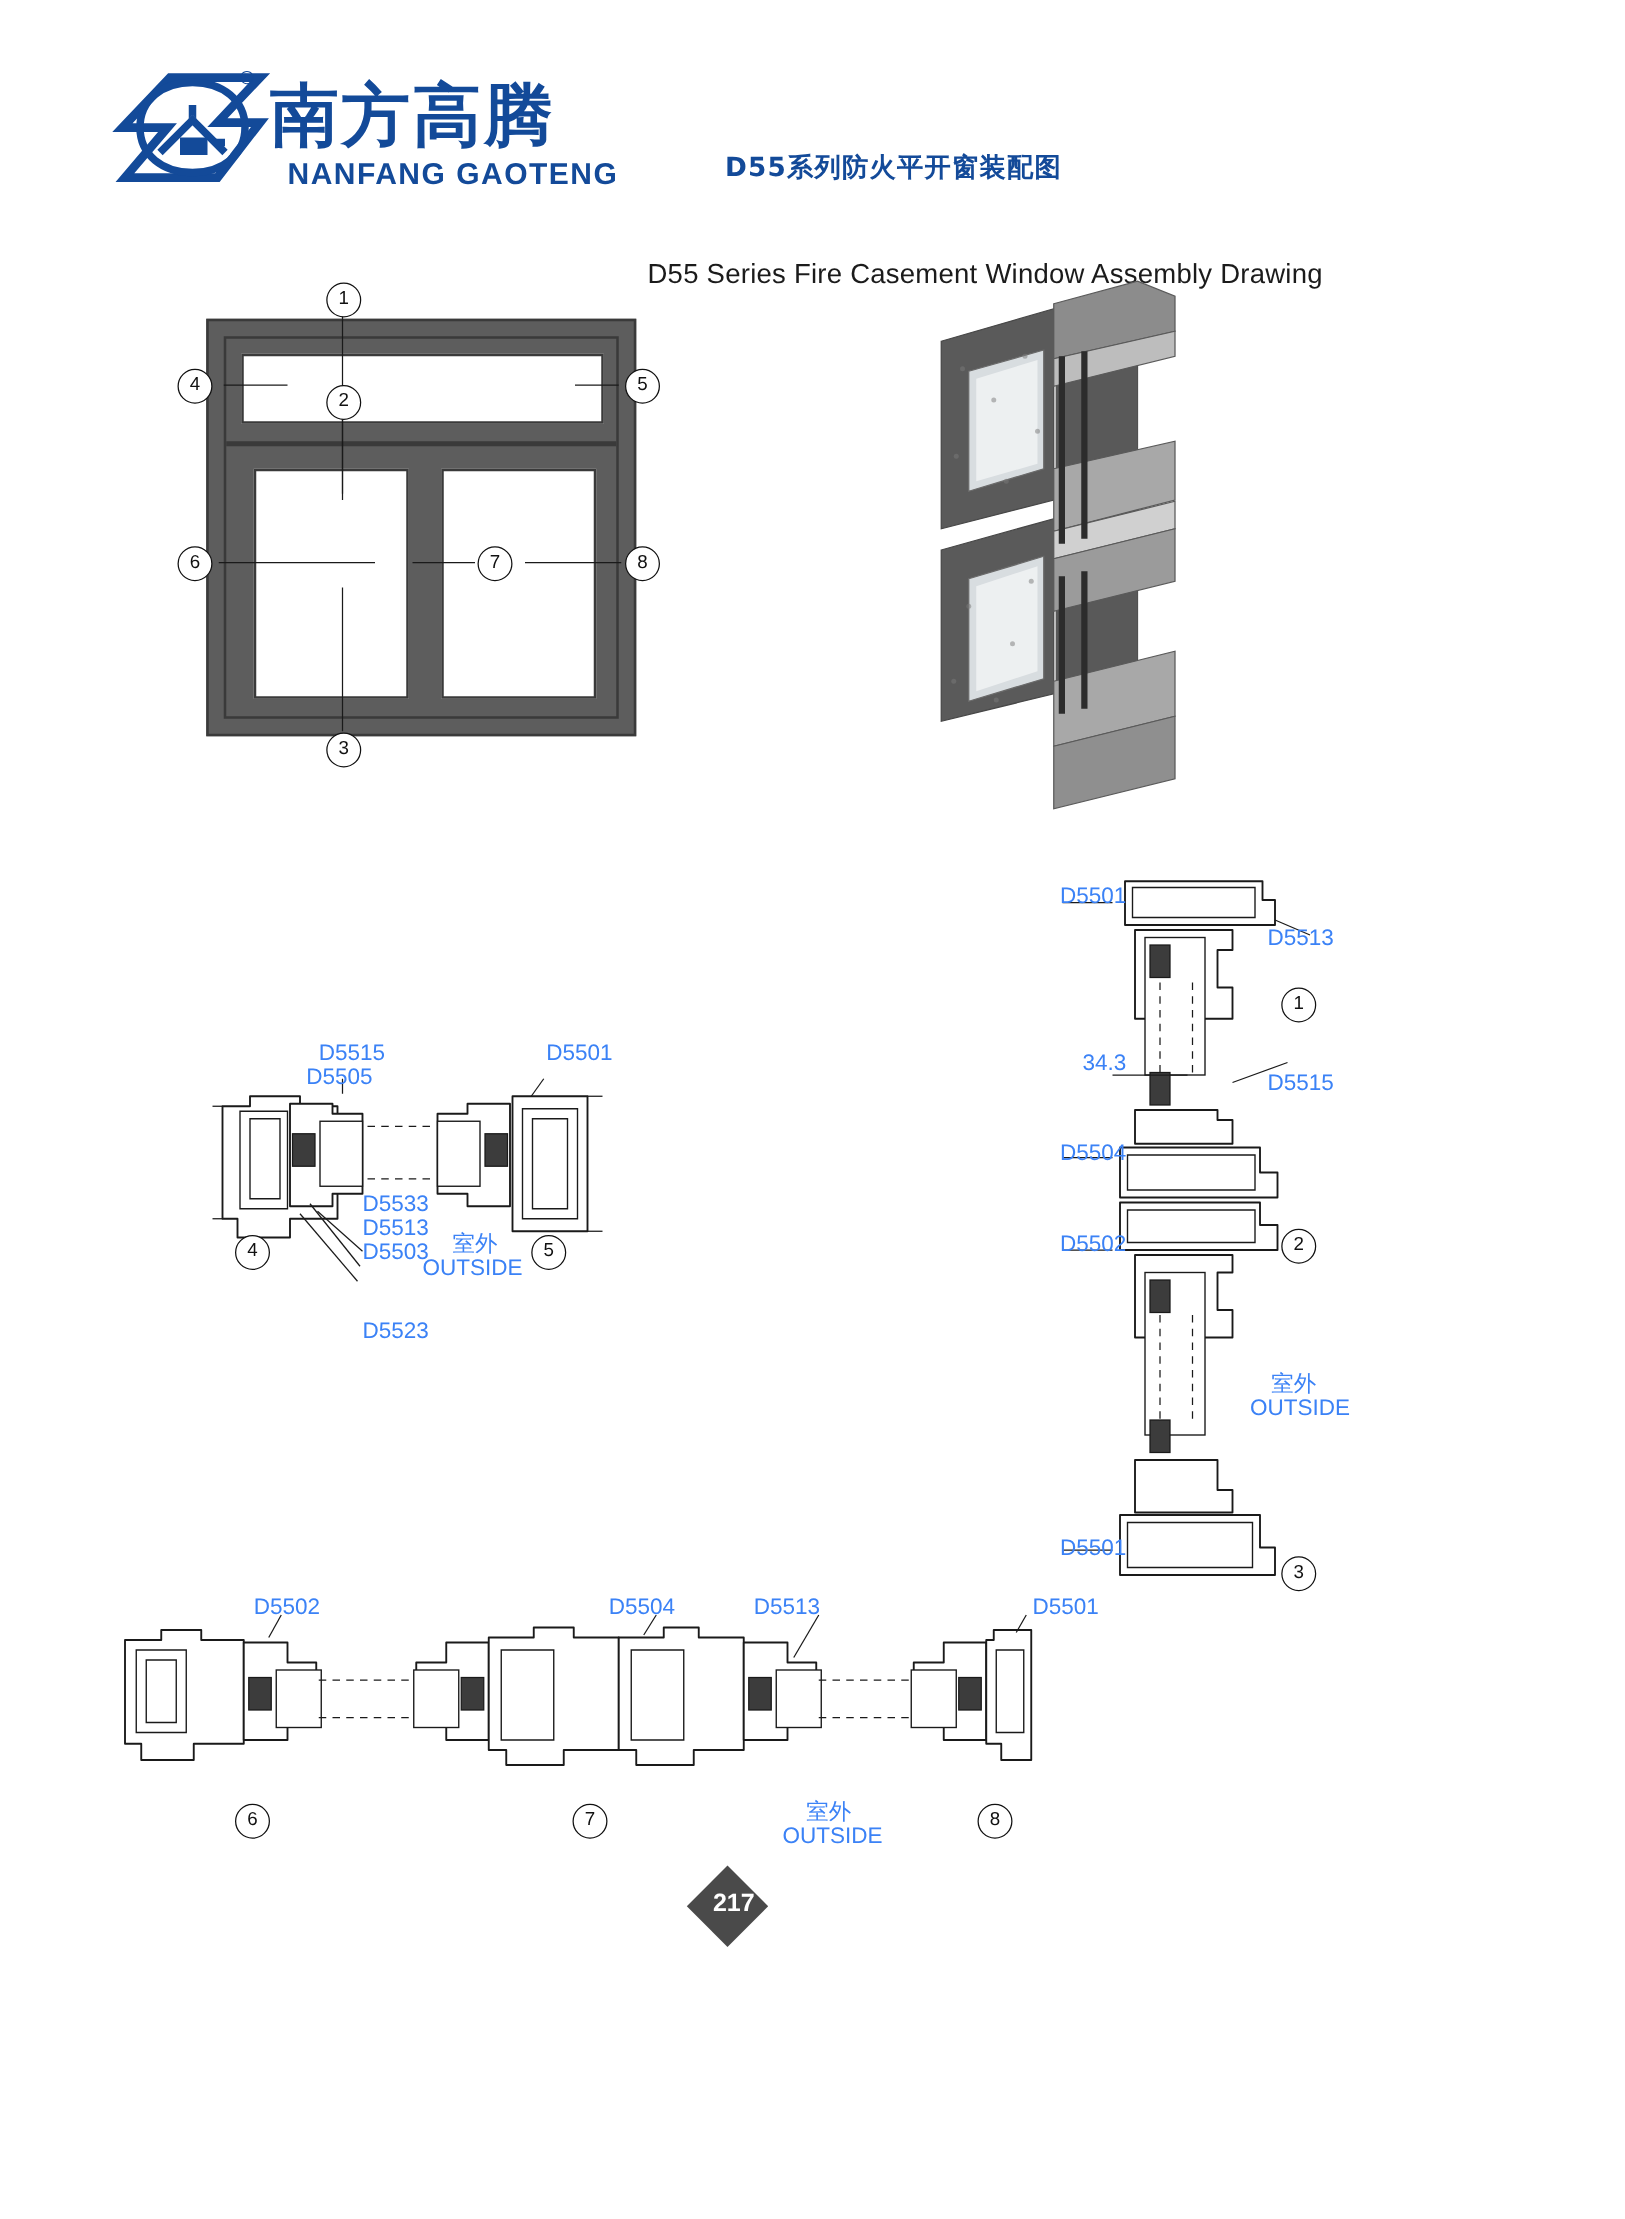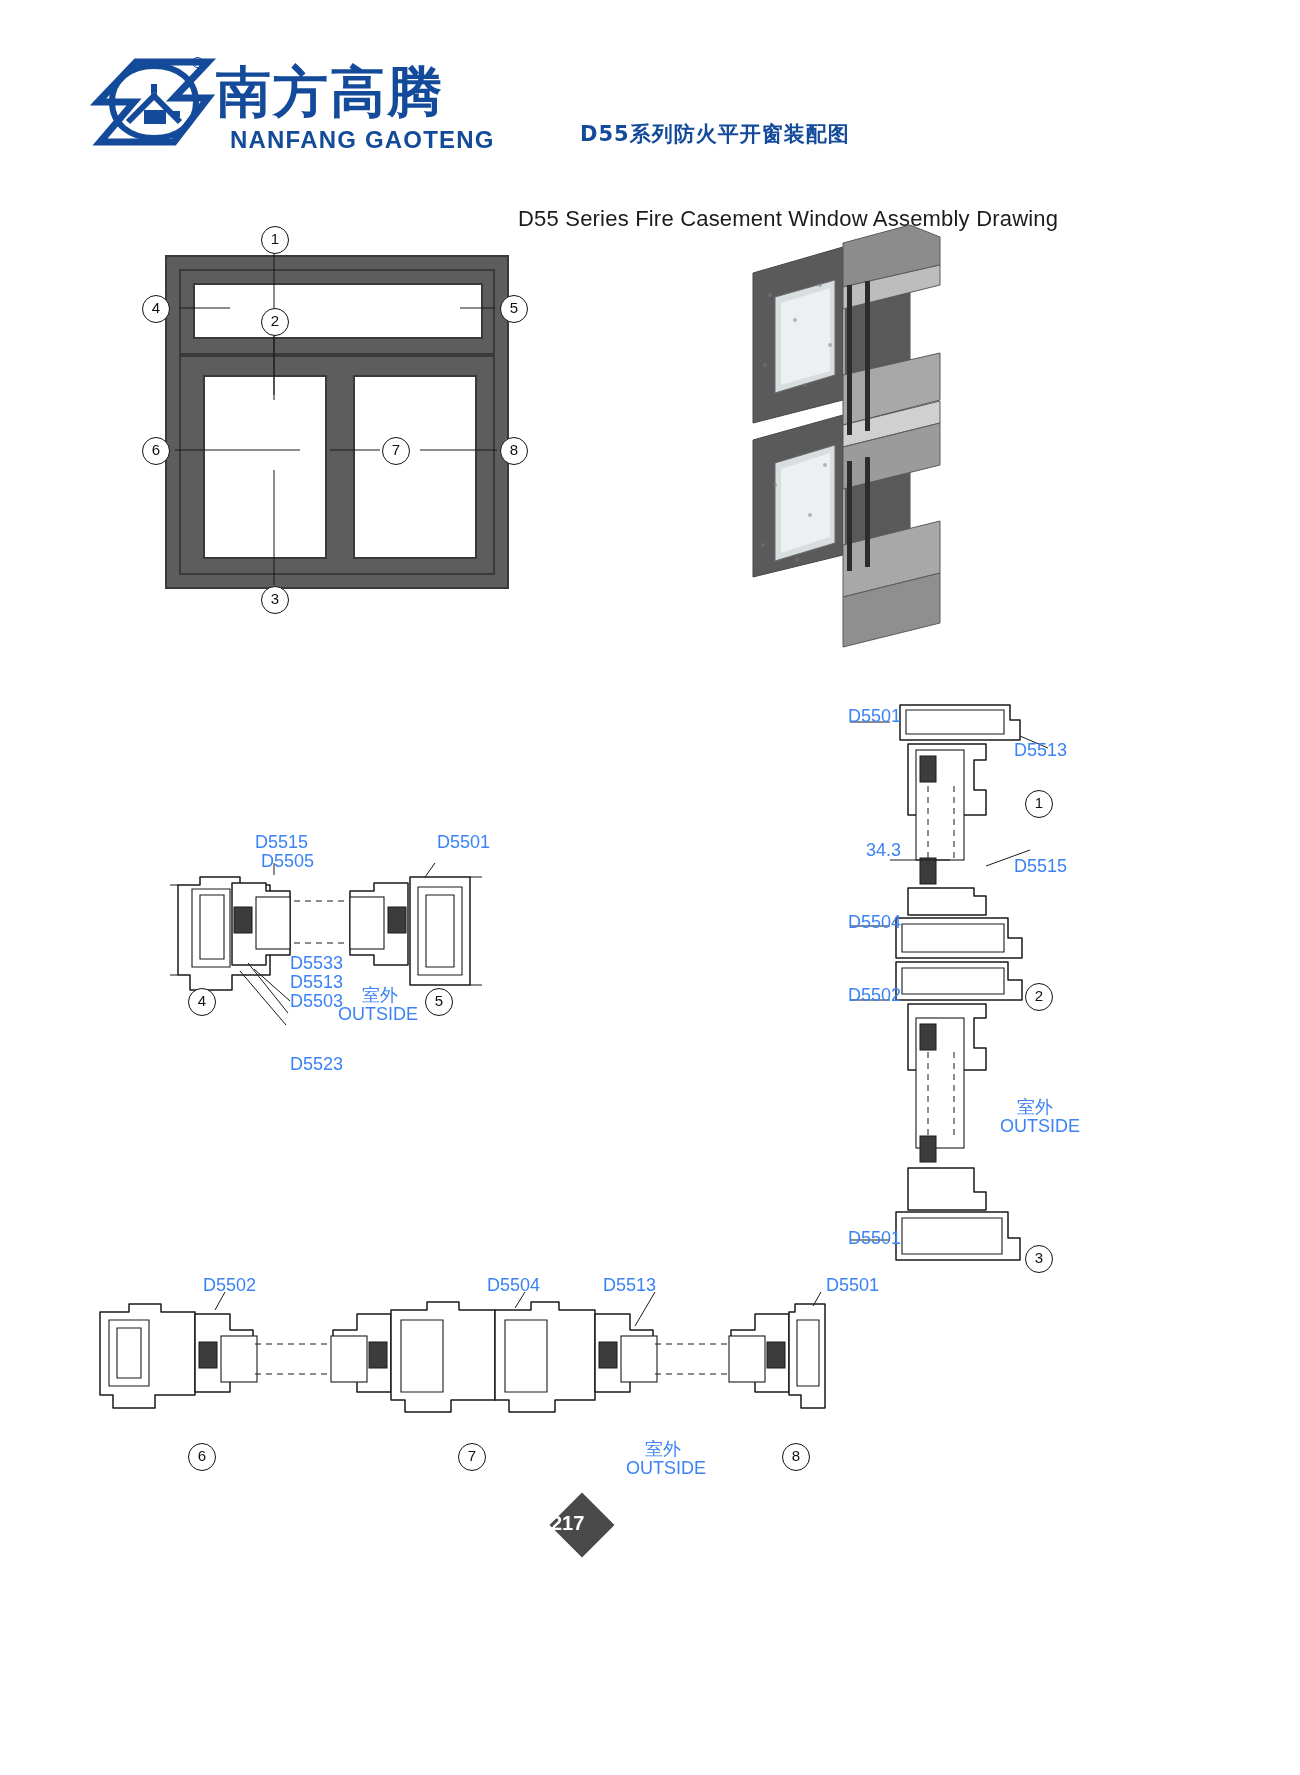--- a/index.html
+++ b/index.html
@@ -174,21 +174,21 @@
     position: absolute;
     left: 8px; top: 4px;
     width: 46px; height: 46px;
     background: #4a4a4a;
     transform: rotate(45deg);
   }
   .pagenum .num {
     position: absolute;
     left: 0; top: 14px;
     width: 72px;
-    text-align: left;
+    text-align: center;
     color: #fff;
     font-size: 20px;
     font-weight: bold;
   }
   svg { overflow: visible; }
   .al { fill: #ffffff; stroke: #1a1a1a; stroke-width: 1.5; stroke-linejoin: round; }
   .al-thin { fill: #ffffff; stroke: #1a1a1a; stroke-width: 1.1; }
   .glass { fill: #ffffff; stroke: #1a1a1a; stroke-width: 1.1; }
   .hatch { fill: #3c3c3c; stroke: #1a1a1a; stroke-width: 1; }
   .dash { fill: none; stroke: #1a1a1a; stroke-width: 1; stroke-dasharray: 6 5; }
@@ -328,21 +328,21 @@
 
       <line class="leadline" x1="104" y1="20" x2="104" y2="8"></line>
       <line class="leadline" x1="255" y1="22" x2="265" y2="8"></line>
       <line class="leadline" x1="84" y1="114" x2="120" y2="146"></line>
       <line class="leadline" x1="78" y1="108" x2="118" y2="158"></line>
       <line class="leadline" x1="70" y1="116" x2="116" y2="170"></line>
     </svg>
   </div>
 
   <div class="lbl" style="left:255px;top:832px">D5515</div>
-  <div class="lbl" style="left:261px;top:851px">D5505</div>
+  <div class="lbl" style="left:245px;top:851px">D5505</div>
   <div class="lbl" style="left:437px;top:832px">D5501</div>
 
   <div class="lbl" style="left:290px;top:953px">D5533</div>
   <div class="lbl" style="left:290px;top:972px">D5513</div>
   <div class="lbl" style="left:290px;top:991px">D5503</div>
   <div class="lbl" style="left:290px;top:1054px">D5523</div>
 
   <div class="lbl cn" style="left:362px;top:983px">室外</div>
   <div class="lbl" style="left:338px;top:1004px">OUTSIDE</div>
 

